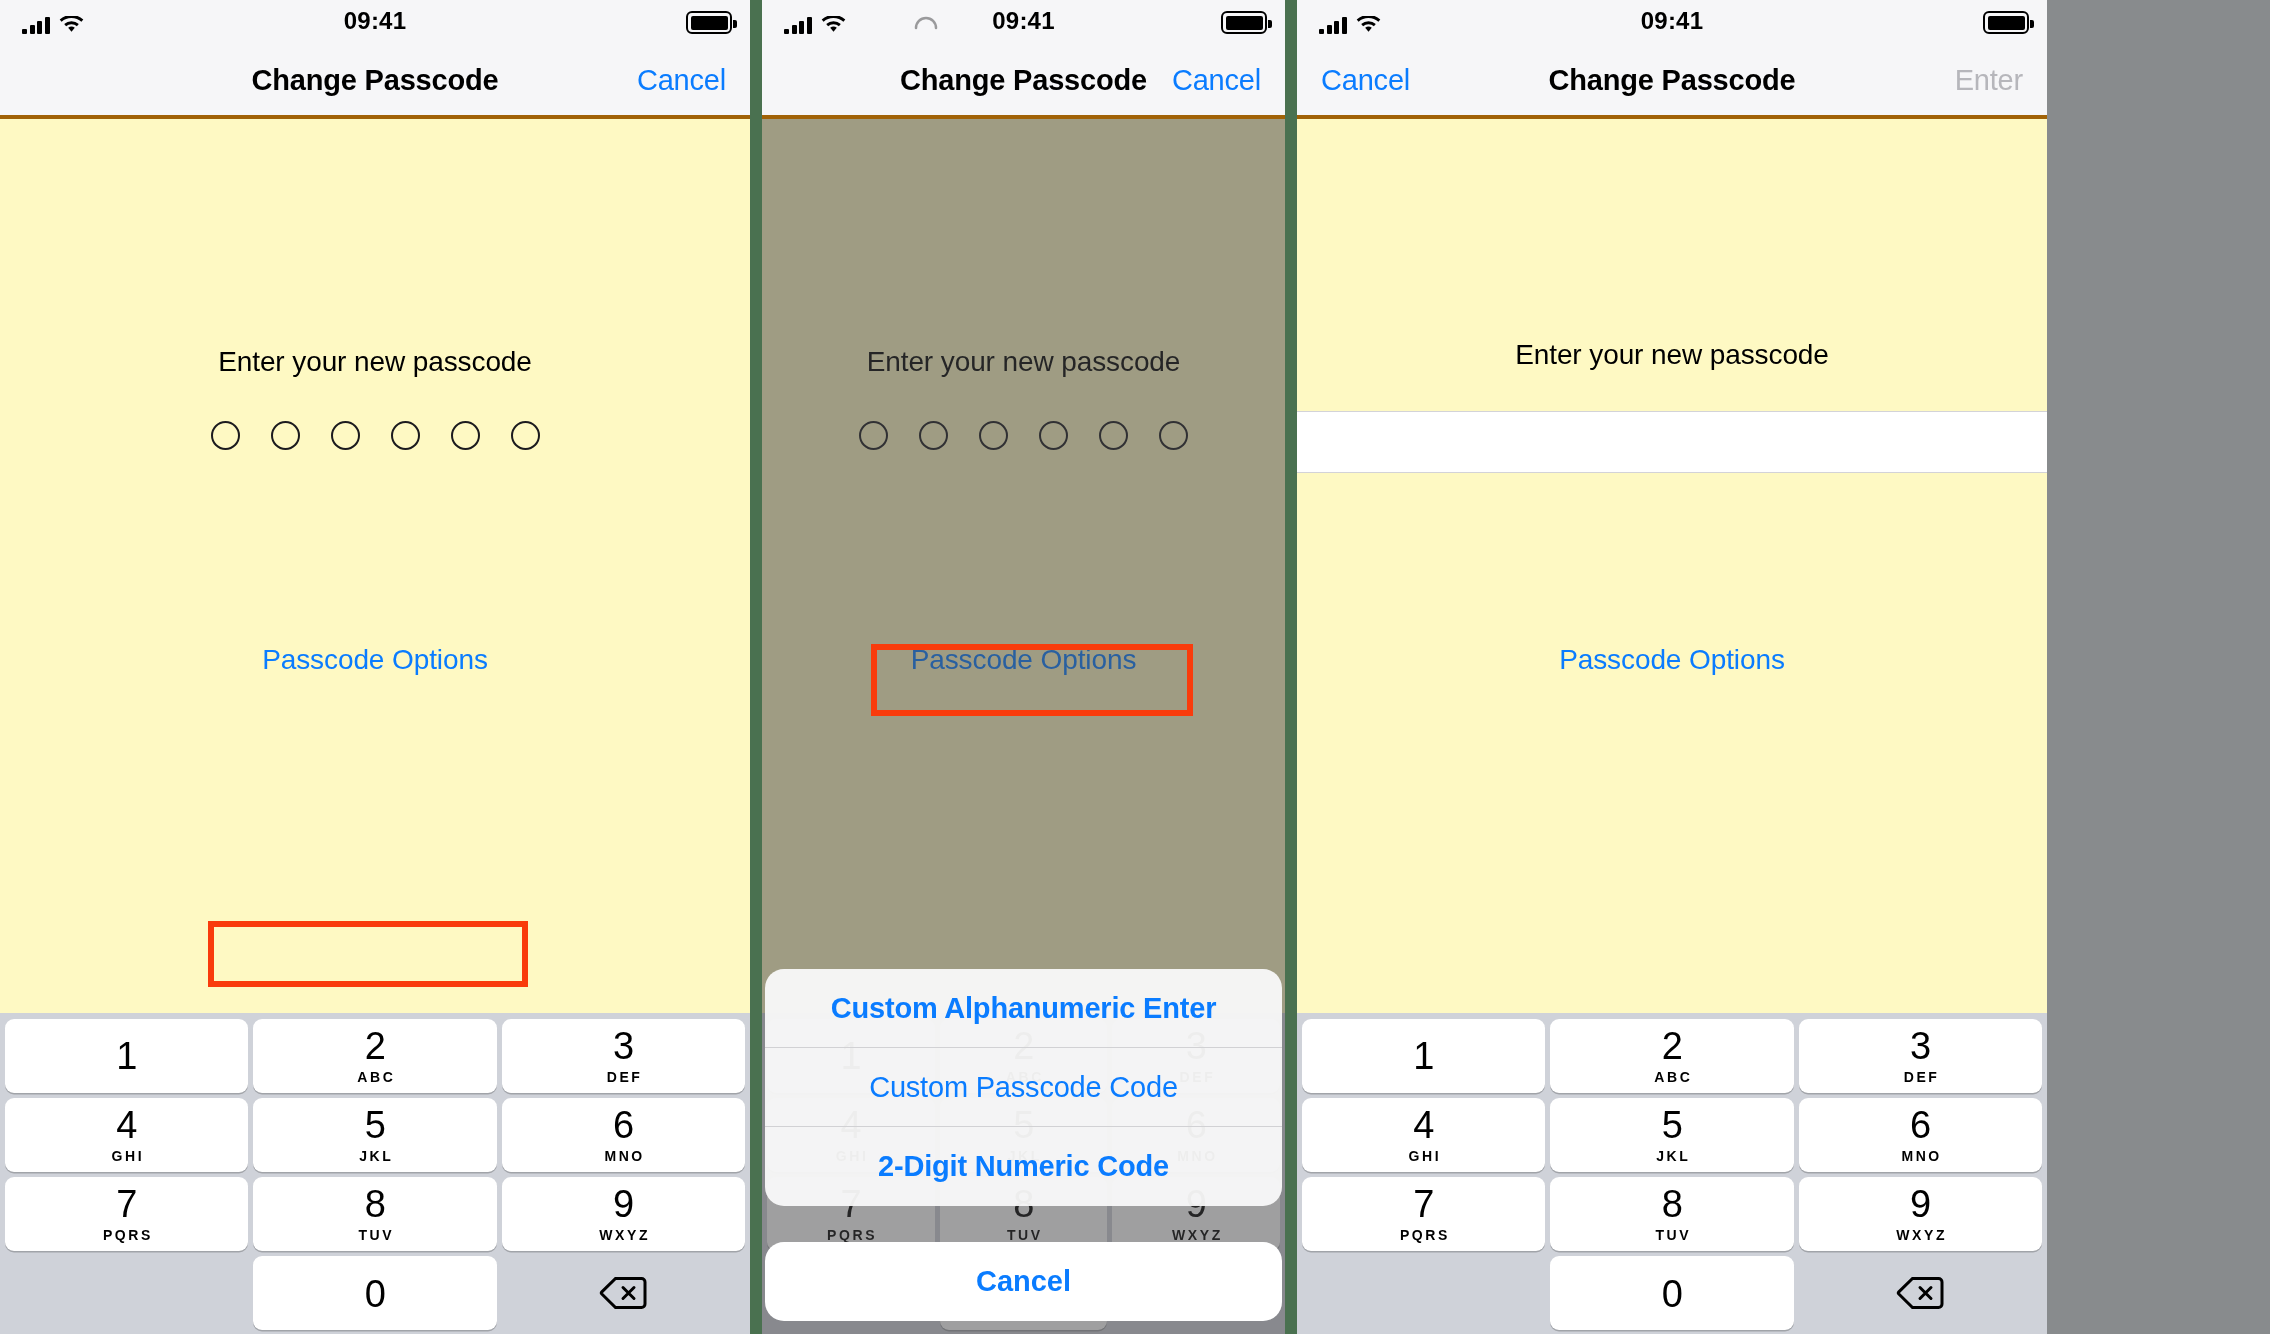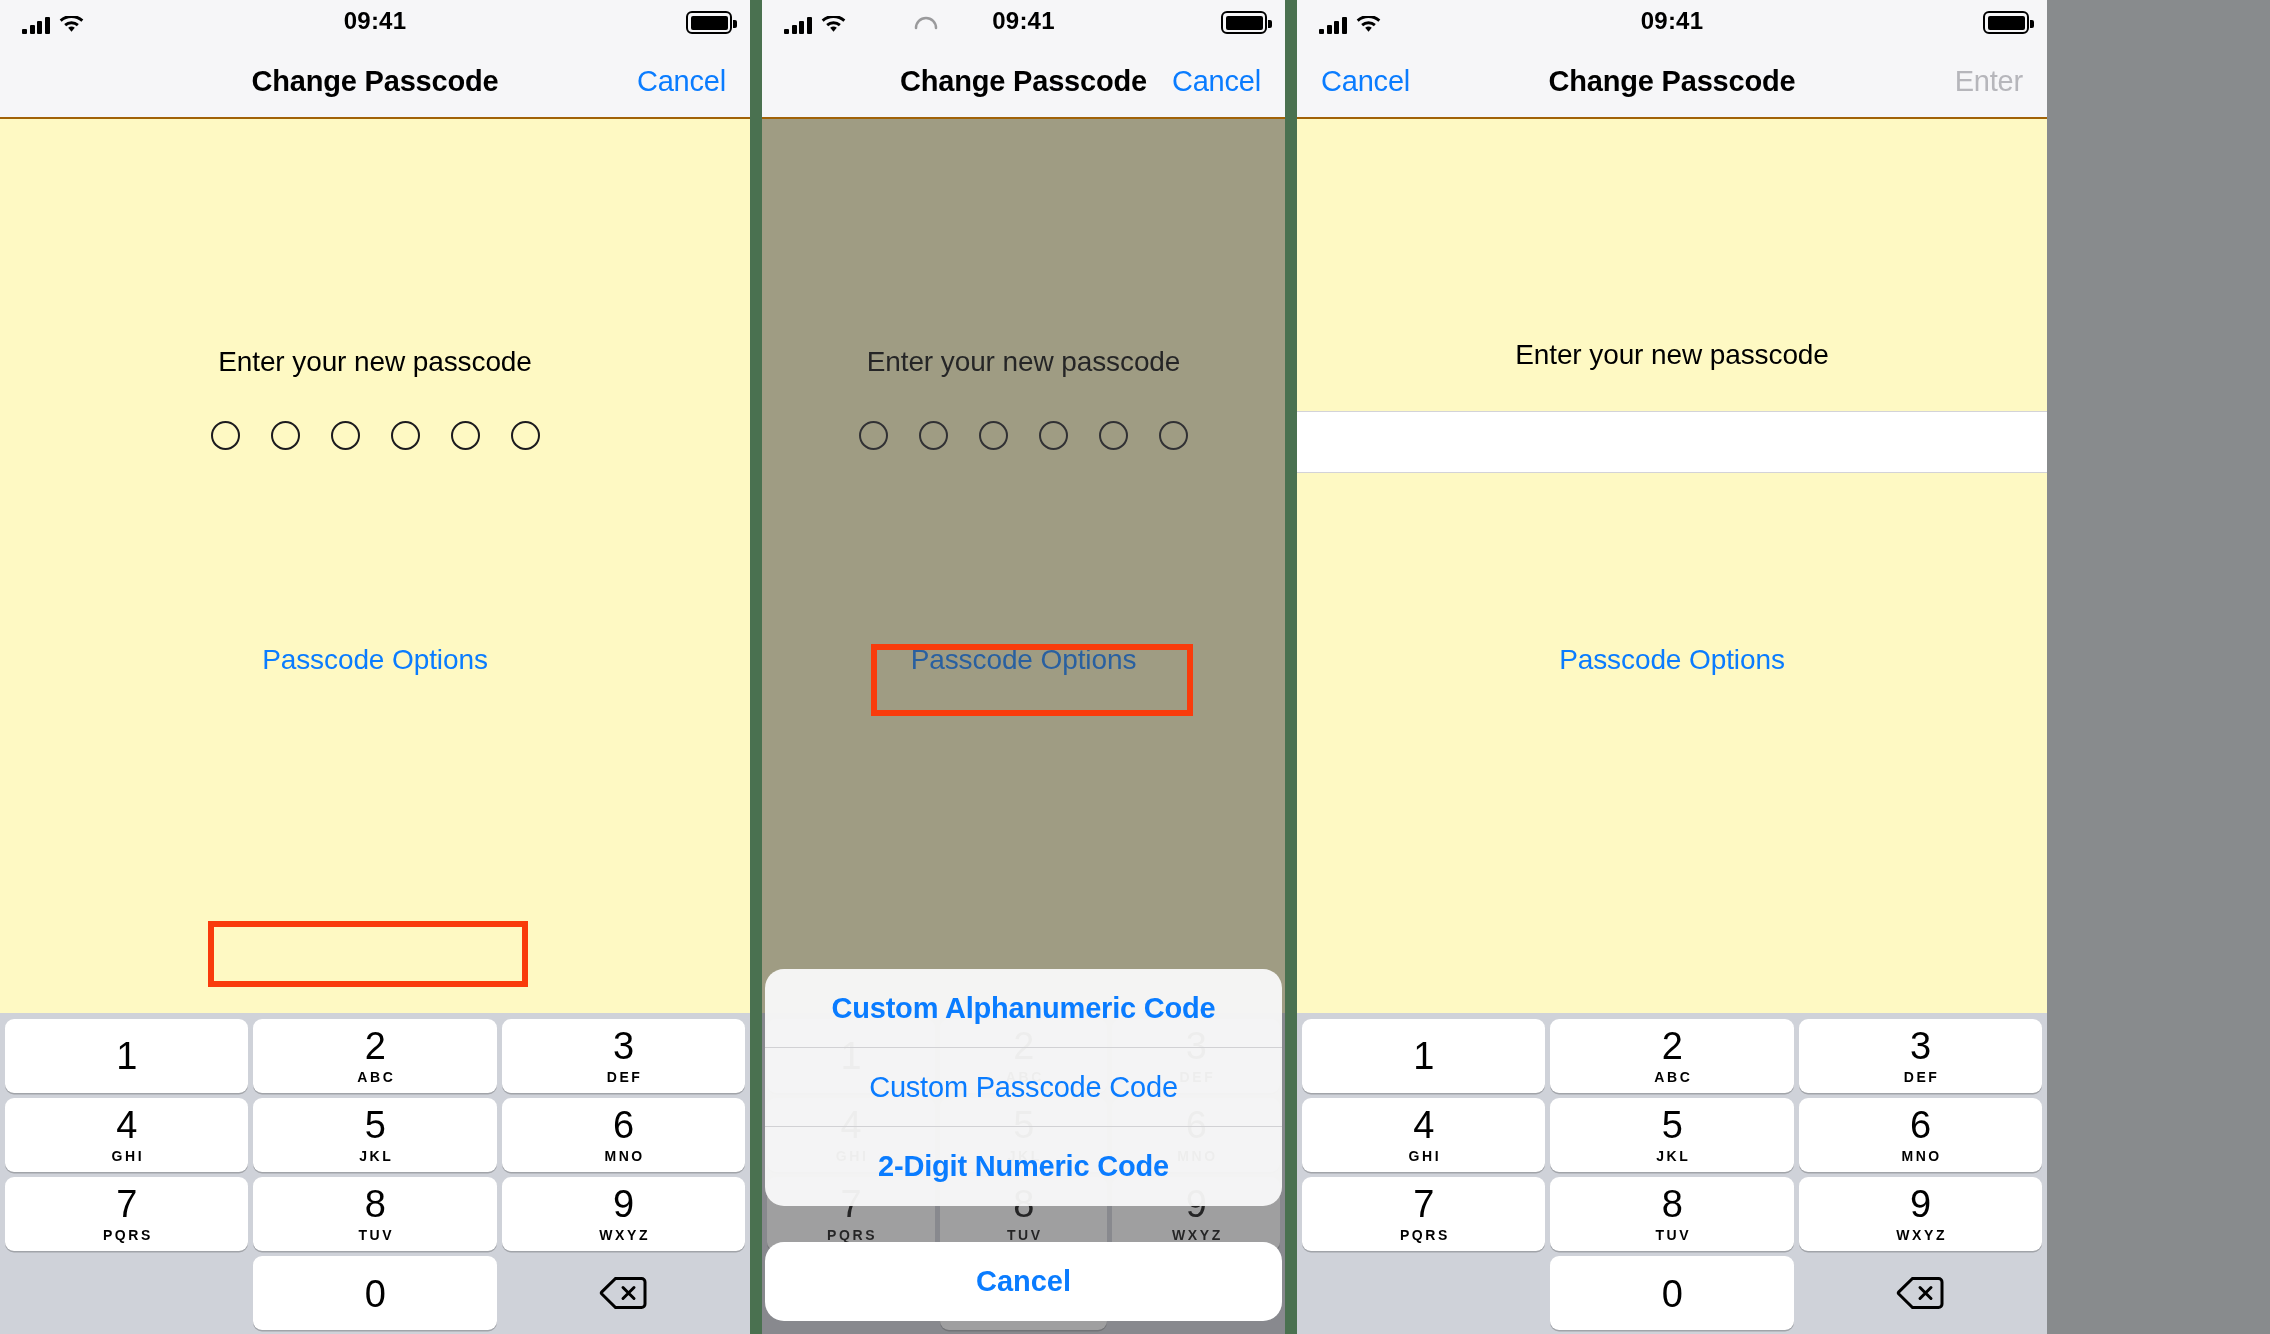--- a/index.html
+++ b/index.html
@@ -32,21 +32,21 @@
   .sb-batt{ position:absolute; right:18px; top:11px; width:46px; height:23px;
             border:2.5px solid #000; border-radius:6px; padding:2.5px;}
   .sb-batt::after{ content:""; position:absolute; right:-7px; top:7px; width:4px; height:8px;
             background:#000; border-radius:0 2px 2px 0;}
   .sb-batt i{ display:block; width:100%; height:100%; background:#000; border-radius:2px;}
   .spinner{ position:absolute; left:150px; top:14px; width:28px; height:28px;}
   .spinner svg{display:block;}
 
   
   .navbar{ position:relative; height:73px; background:#F6F6F8;
-           border-bottom:2px solid #a16207; display:flex; align-items:center;}
+           border-bottom:4px solid #a16207; display:flex; align-items:center;}
   .nav-title{ position:absolute; left:0; right:0; text-align:center;
               font-size:29px; font-weight:700; color:#000; letter-spacing:-.2px;}
   .nav-btn{ position:absolute; font-size:29px; color:#0a7cff; letter-spacing:-.2px; cursor:pointer;}
   .nav-btn.right{ right:24px; }
   .nav-btn.left{ left:24px; }
   .nav-btn.disabled{ color:#b6b6bb; }
 
   
   .body{ position:relative; height:1215px; background:#fef9c3; }
 
@@ -309,21 +309,21 @@
                 <path d="M16.5 2.5h26a3.5 3.5 0 0 1 3.5 3.5v22a3.5 3.5 0 0 1-3.5 3.5h-26L2.6 17.8a1.2 1.2 0 0 1 0-1.7z" fill="none" stroke="#000" stroke-width="3"></path>
                 <path d="M24 11.5l11 11M35 11.5l-11 11" stroke="#000" stroke-width="3" stroke-linecap="round"></path>
               </svg>
           </div>
         </div>
       </div>
 
       <div class="dim"></div>
 
       <div class="sheet">
-        <div class="sheet-item bold">Custom Alphanumeric Code</div>
+        <div class="sheet-item bold">Custom Alphanumeric Enter</div>
         <div class="sheet-item">Custom Passcode Code</div>
         <div class="sheet-item bold">2-Digit Numeric Code</div>
       </div>
       <div class="sheet-cancel">Cancel</div>
 
       <div class="redbox" style="left:109px; top:525px; width:322px; height:72px;"></div>
     </div>
   </div>
 
   <div class="divider"></div>

